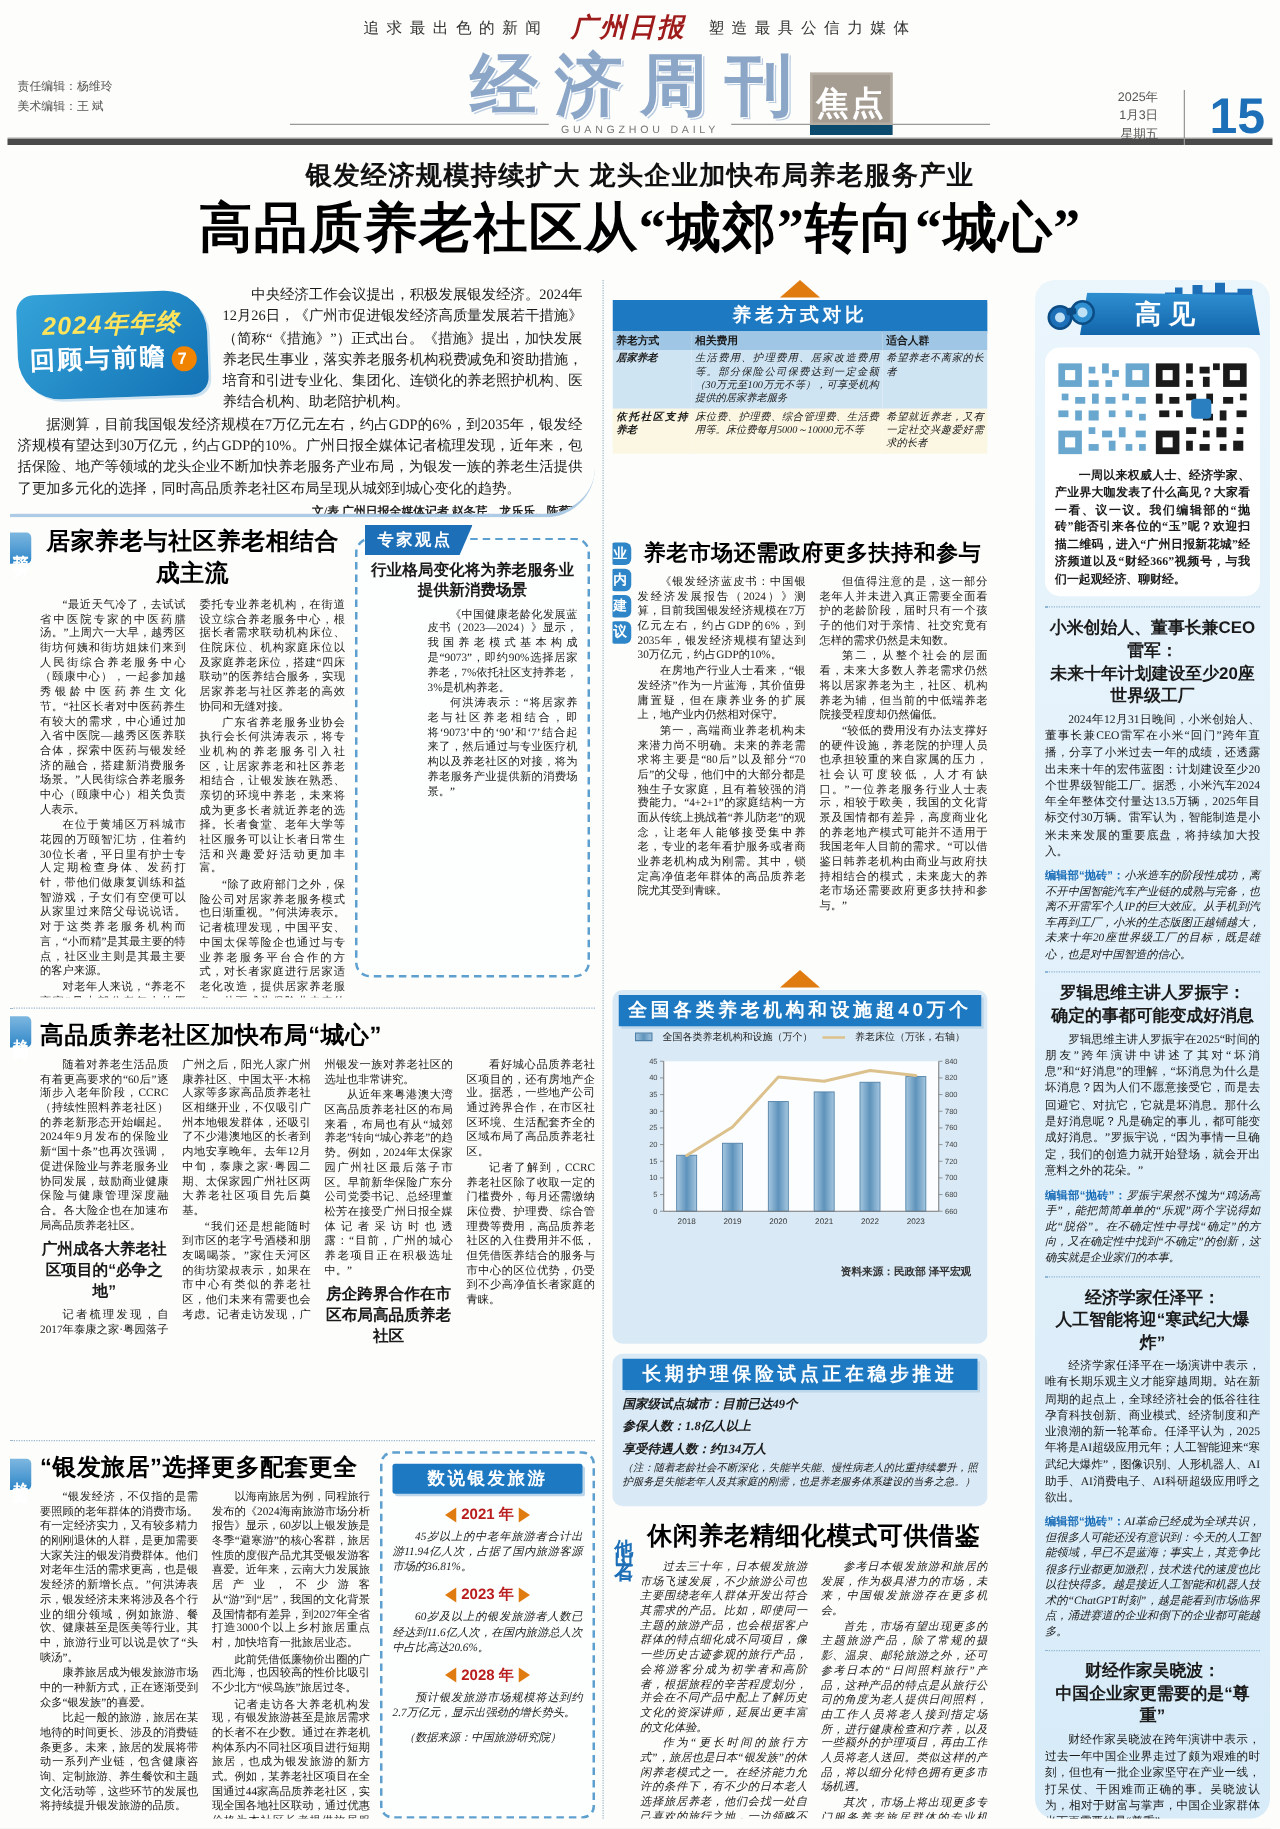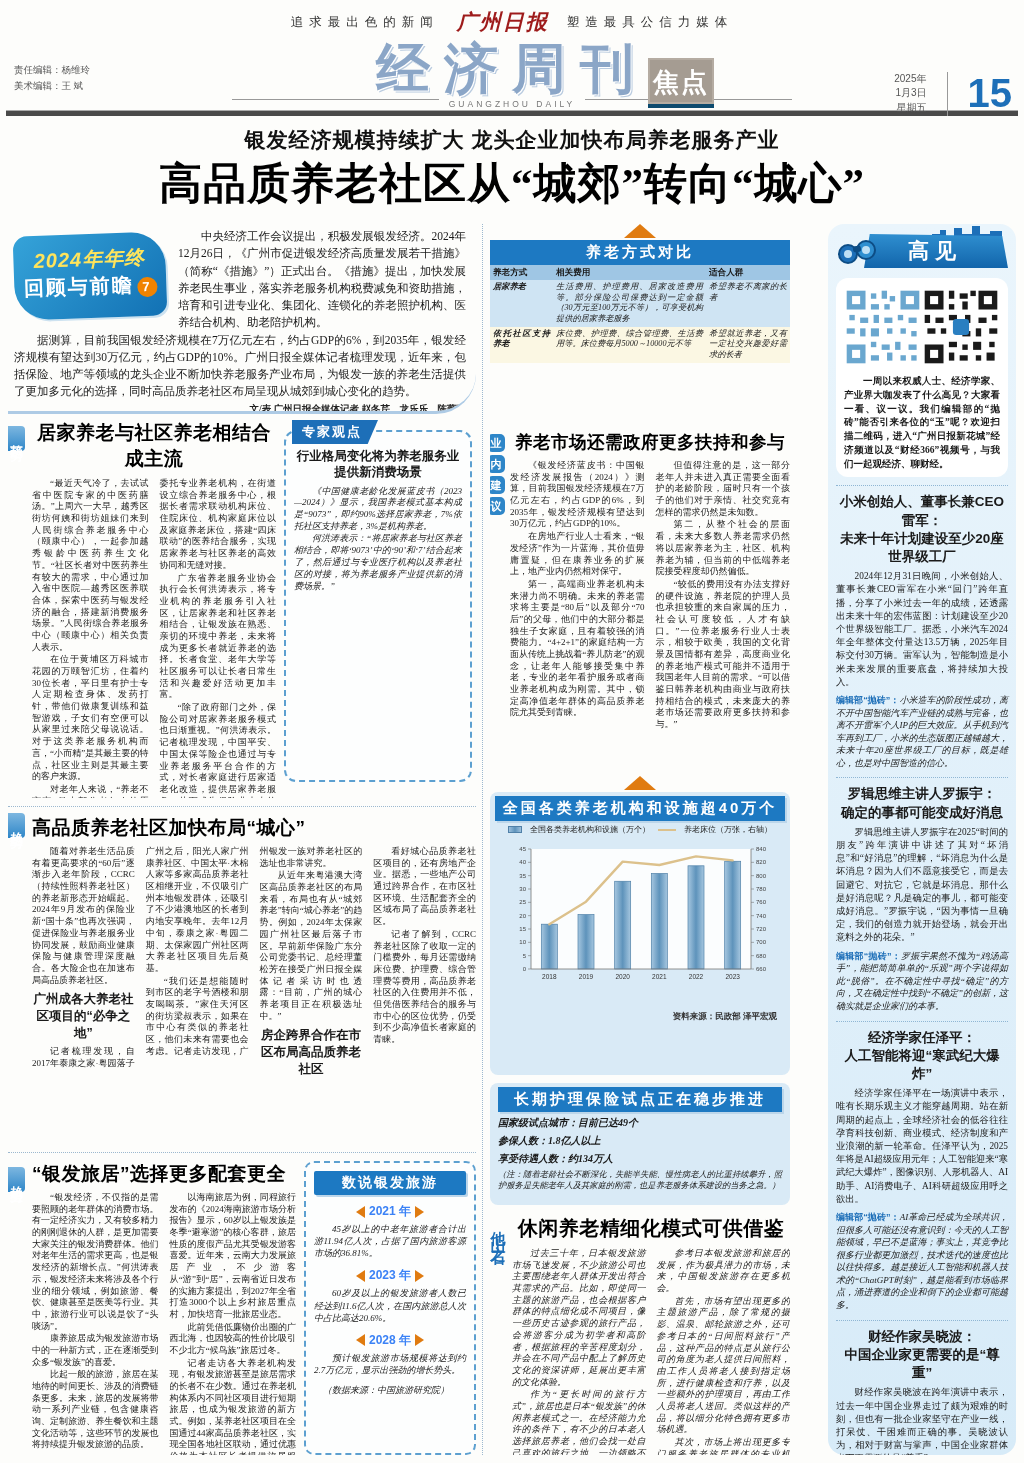--- a/index.html
+++ b/index.html
@@ -23,21 +23,21 @@
   }
   .mast-underline { position:relative; margin-top:2px; border-top:1px solid #999; }
   .mast-underline span {
     position:relative; top:-7px; background:#fdfdfb; padding:0 10px;
     font-size:8.5px; letter-spacing:3px; color:#777; font-family:"Liberation Sans",sans-serif;
   }
   .focus-badge {
     position:absolute; left:648px; top:58px; width:66px; height:50px;
     background:#a59c92; color:#fff; font-family:"Liberation Sans",sans-serif;
     font-weight:bold; font-size:26px; letter-spacing:2px; text-align:center; line-height:48px;
-    box-shadow:inset 0 0 0 2px #b5aca2; border-bottom:4px solid #0c4a6e;
+    box-shadow:inset 0 0 0 2px #b5aca2; border-bottom:8px solid #0c4a6e;
   }
   .date-box { position:absolute; right:12px; top:52px; display:flex; align-items:center; gap:20px;margin-top:19px; }
   .date-lines { text-align:right; font-size:10px; color:#555; line-height:1.45; font-family:"Liberation Sans",sans-serif; }
   .date-sep { width:1px; height:44px; background:#999; }
   .page-no { font-size:40px; font-weight:bold; color:#1d6fb8; font-family:"Liberation Sans",sans-serif; }
   .rule-double { border-top:1px solid #aaa; border-bottom:5px solid #4a4a4a; height:4px; margin:0 6px; }
   
   .headline-block { text-align:center; padding:10px 0 6px 0; height:104px; overflow:hidden; }
   .kicker { font-size:21px; font-weight:bold; letter-spacing:1px; font-family:"Liberation Sans",sans-serif; color:#111; }
   .main-title { margin-top:6px; font-size:43px; font-weight:900; letter-spacing:1px; color:#000;
@@ -81,34 +81,34 @@
   .trend1 .art-title { text-align:center; margin-bottom:6px; }
   
   .expert { width:188px; position:relative; padding-top:10px; }
   .expert-label {
     position:absolute; top:0; left:8px; background:#1d6fb8; color:#fff; font-weight:bold;
     font-family:"Liberation Sans",sans-serif; font-size:13px; padding:3px 16px 3px 10px;
     clip-path:polygon(0 0,100% 0,88% 100%,0 100%); z-index:2; letter-spacing:2px;
   }
   .expert-inner { border:2px dashed #5da0d0; border-radius:12px; padding:16px 8px 6px 8px; height:352px; overflow:hidden; background:#fdfefe; }
   .expert-inner h3 { font-size:12.5px; text-align:center; font-family:"Liberation Sans",sans-serif; margin-bottom:5px; line-height:1.3; }
-  .expert-inner p { font-size:9px; font-style:italic; line-height:1.32; text-align:justify; text-indent:2em; }
+  .expert-inner p { font-size:9px; line-height:1.32; text-align:justify; text-indent:2em;margin-left:48px; }
   
   .trend2 { height:338px; overflow:hidden; padding-left:24px; margin-top:8px; border-top:1px dotted #9cb8cf; padding-top:8px; }
   .trend2 .art-title { margin-bottom:5px; }
   
   .trend3-row { flex:1; display:flex; gap:8px; overflow:hidden; margin-top:8px; border-top:1px dotted #9cb8cf; padding-top:8px; }
   .trend3 { width:288px; padding-left:24px; }
   .trend3 .art-title { margin-bottom:5px; }
   
   .shuoshu { flex:1; border:2px dashed #5da0d0; border-radius:10px; padding:8px 8px; overflow:hidden; background:#fdfefe; }
   .shuoshu-title { background:#1d79c2; color:#fff; text-align:center; font-weight:bold; font-size:14px;
     font-family:"Liberation Sans",sans-serif; padding:3px 0; letter-spacing:2px; border-radius:2px; box-shadow:2px 2px 0 #bcd6ea; }
   .year-badge { display:flex; align-items:center; justify-content:center; gap:4px; margin:8px 0 3px 0; }
-  .year-badge .yr { color:#3b82f6; font-weight:bold; font-size:12px; font-family:"Liberation Sans",sans-serif; }
+  .year-badge .yr { color:#b91c1c; font-weight:bold; font-size:12px; font-family:"Liberation Sans",sans-serif; }
   .tri-l,.tri-r { width:0; height:0; border-top:6px solid transparent; border-bottom:6px solid transparent; }
   .tri-l { border-right:9px solid #e07b10; }
   .tri-r { border-left:9px solid #e07b10; }
   .shuoshu p { font-size:9px; font-style:italic; line-height:1.35; text-align:justify; text-indent:2em; }
   .shuoshu .src { margin-top:8px; font-style:italic; text-indent:1em; }
   
   .tri-up { width:0; height:0; border-left:16px solid transparent; border-right:16px solid transparent; border-bottom:14px solid #e07b10; margin:0 auto 2px auto; }
   .box-titlebar { background:#1d79c2; color:#fff; text-align:center; font-weight:bold; font-size:15px;
     font-family:"Liberation Sans",sans-serif; padding:3px 0; letter-spacing:3px; box-shadow:2px 2px 0 #bcd6ea; }
   .cmp-wrap { height:200px; overflow:hidden; }
@@ -255,21 +255,21 @@
       </div>
 
       <div class="trend3-row">
         <div class="trend trend3">
           <div class="trend-tab">趋势三</div>
           <h2 class="art-title">“银发旅居”选择更多配套更全</h2>
           <div class="cols cols2">
             <p>“银发经济，不仅指的是需要照顾的老年群体的消费市场。有一定经济实力，又有较多精力的刚刚退休的人群，是更加需要大家关注的银发消费群体。他们对老年生活的需求更高，也是银发经济的新增长点。”何洪涛表示，银发经济未来将涉及各个行业的细分领域，例如旅游、餐饮、健康甚至是医美等行业。其中，旅游行业可以说是饮了“头啖汤”。</p>
             <p>康养旅居成为银发旅游市场中的一种新方式，正在逐渐受到众多“银发族”的喜爱。</p>
             <p>比起一般的旅游，旅居在某地待的时间更长、涉及的消费链条更多。未来，旅居的发展将带动一系列产业链，包含健康咨询、定制旅游、养生餐饮和主题文化活动等，这些环节的发展也将持续提升银发旅游的品质。</p>
-            <p>以海南旅居为例，同程旅行发布的《2024海南旅游市场分析报告》显示，60岁以上银发族是冬季“避寒游”的核心客群，旅居性质的度假产品尤其受银发游客喜爱。近年来，云南大力发展旅居产业，不少游客从“游”到“居”，云南省近日发布的实施方案提出，到2027年全省打造3000个以上乡村旅居重点村，加快培育一批旅居业态。</p>
+            <p>以海南旅居为例，同程旅行发布的《2024海南旅游市场分析报告》显示，60岁以上银发族是冬季“避寒游”的核心客群，旅居性质的度假产品尤其受银发游客喜爱。近年来，云南大力发展旅居产业，不少游客从“游”到“居”，我国的文化背景及国情都有差异，到2027年全省打造3000个以上乡村旅居重点村，加快培育一批旅居业态。</p>
             <p>此前凭借低廉物价出圈的广西北海，也因较高的性价比吸引不少北方“候鸟族”旅居过冬。</p>
             <p>记者走访各大养老机构发现，有银发旅游甚至是旅居需求的长者不在少数。通过在养老机构体系内不同社区项目进行短期旅居，也成为银发旅游的新方式。例如，某养老社区项目在全国通过44家高品质养老社区，实现全国各地社区联动，通过优惠价格为本社区长者提供旅居服务。</p>
           </div>
         </div>
         <aside class="shuoshu">
           <div class="shuoshu-title">数说银发旅游</div>
           <div class="year-badge">
             <span class="tri-l"></span>
             <span class="yr">2021 年</span>
             <span class="tri-r"></span>

